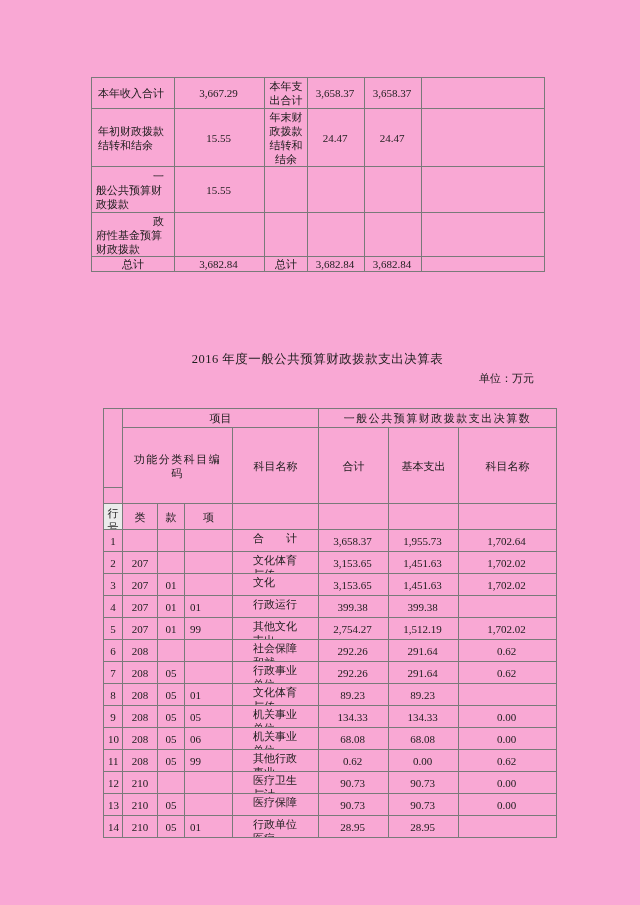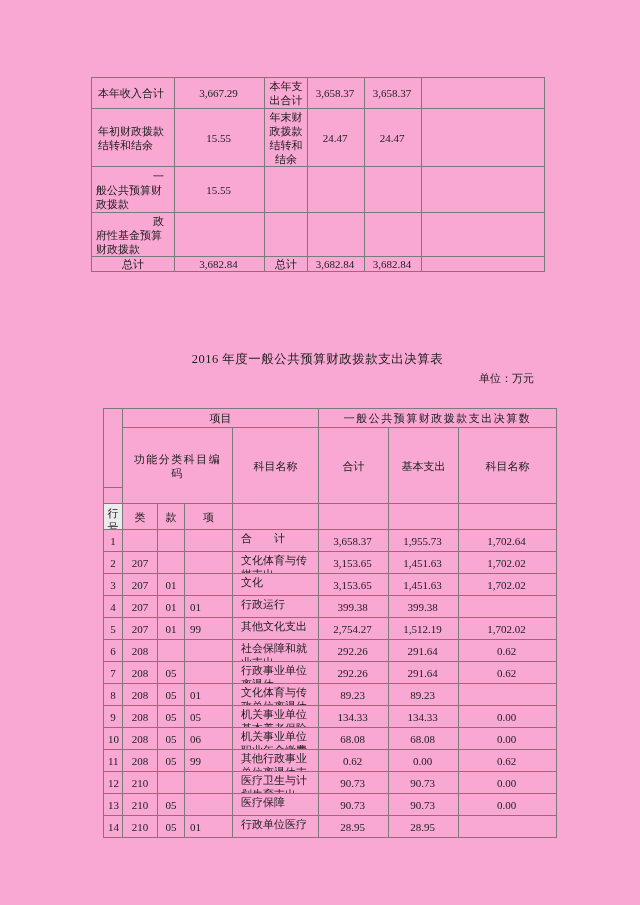--- a/index.html
+++ b/index.html
@@ -8,21 +8,21 @@
   table{border-collapse:collapse;table-layout:fixed;position:absolute;left:91px;border:1px solid #5f5f5f;}
   #t1{top:77px;width:453px;}
   #t2{top:408px;width:453px;margin-left:12px;}
   td{border:1px solid #7a7a7a;font-size:11px;line-height:14px;padding:0 4px;
      text-align:center;vertical-align:middle;overflow:hidden;}
   .l{text-align:left;}
   .r{padding-right:6px;}
   .pre{white-space:pre-line;}
   .ind{text-indent:57px;}
   .pl6{padding-left:6px;}
-  .name{vertical-align:top;padding:2px 8px 0;text-align:left;}
+  .name{vertical-align:top;padding:2px 20px 0;text-align:left;}
   .nm{height:19px;overflow:hidden;line-height:13.5px;white-space:pre-line;}
   .rowno{background:#ebebeb;vertical-align:top;padding:2px 1px 0;}
   .rn{height:23px;overflow:hidden;line-height:14px;white-space:pre-line;text-align:center;}
   .il{text-align:left;padding-left:5px;}
   .ls1{letter-spacing:1.5px;}
   .title{position:absolute;left:91px;width:453px;top:351px;text-align:center;
          font-size:12.5px;letter-spacing:0.5px;}
   .unit{position:absolute;left:91px;width:453px;top:371px;text-align:right;
         padding-right:10px;font-size:11px;box-sizing:border-box;}
 </style>

